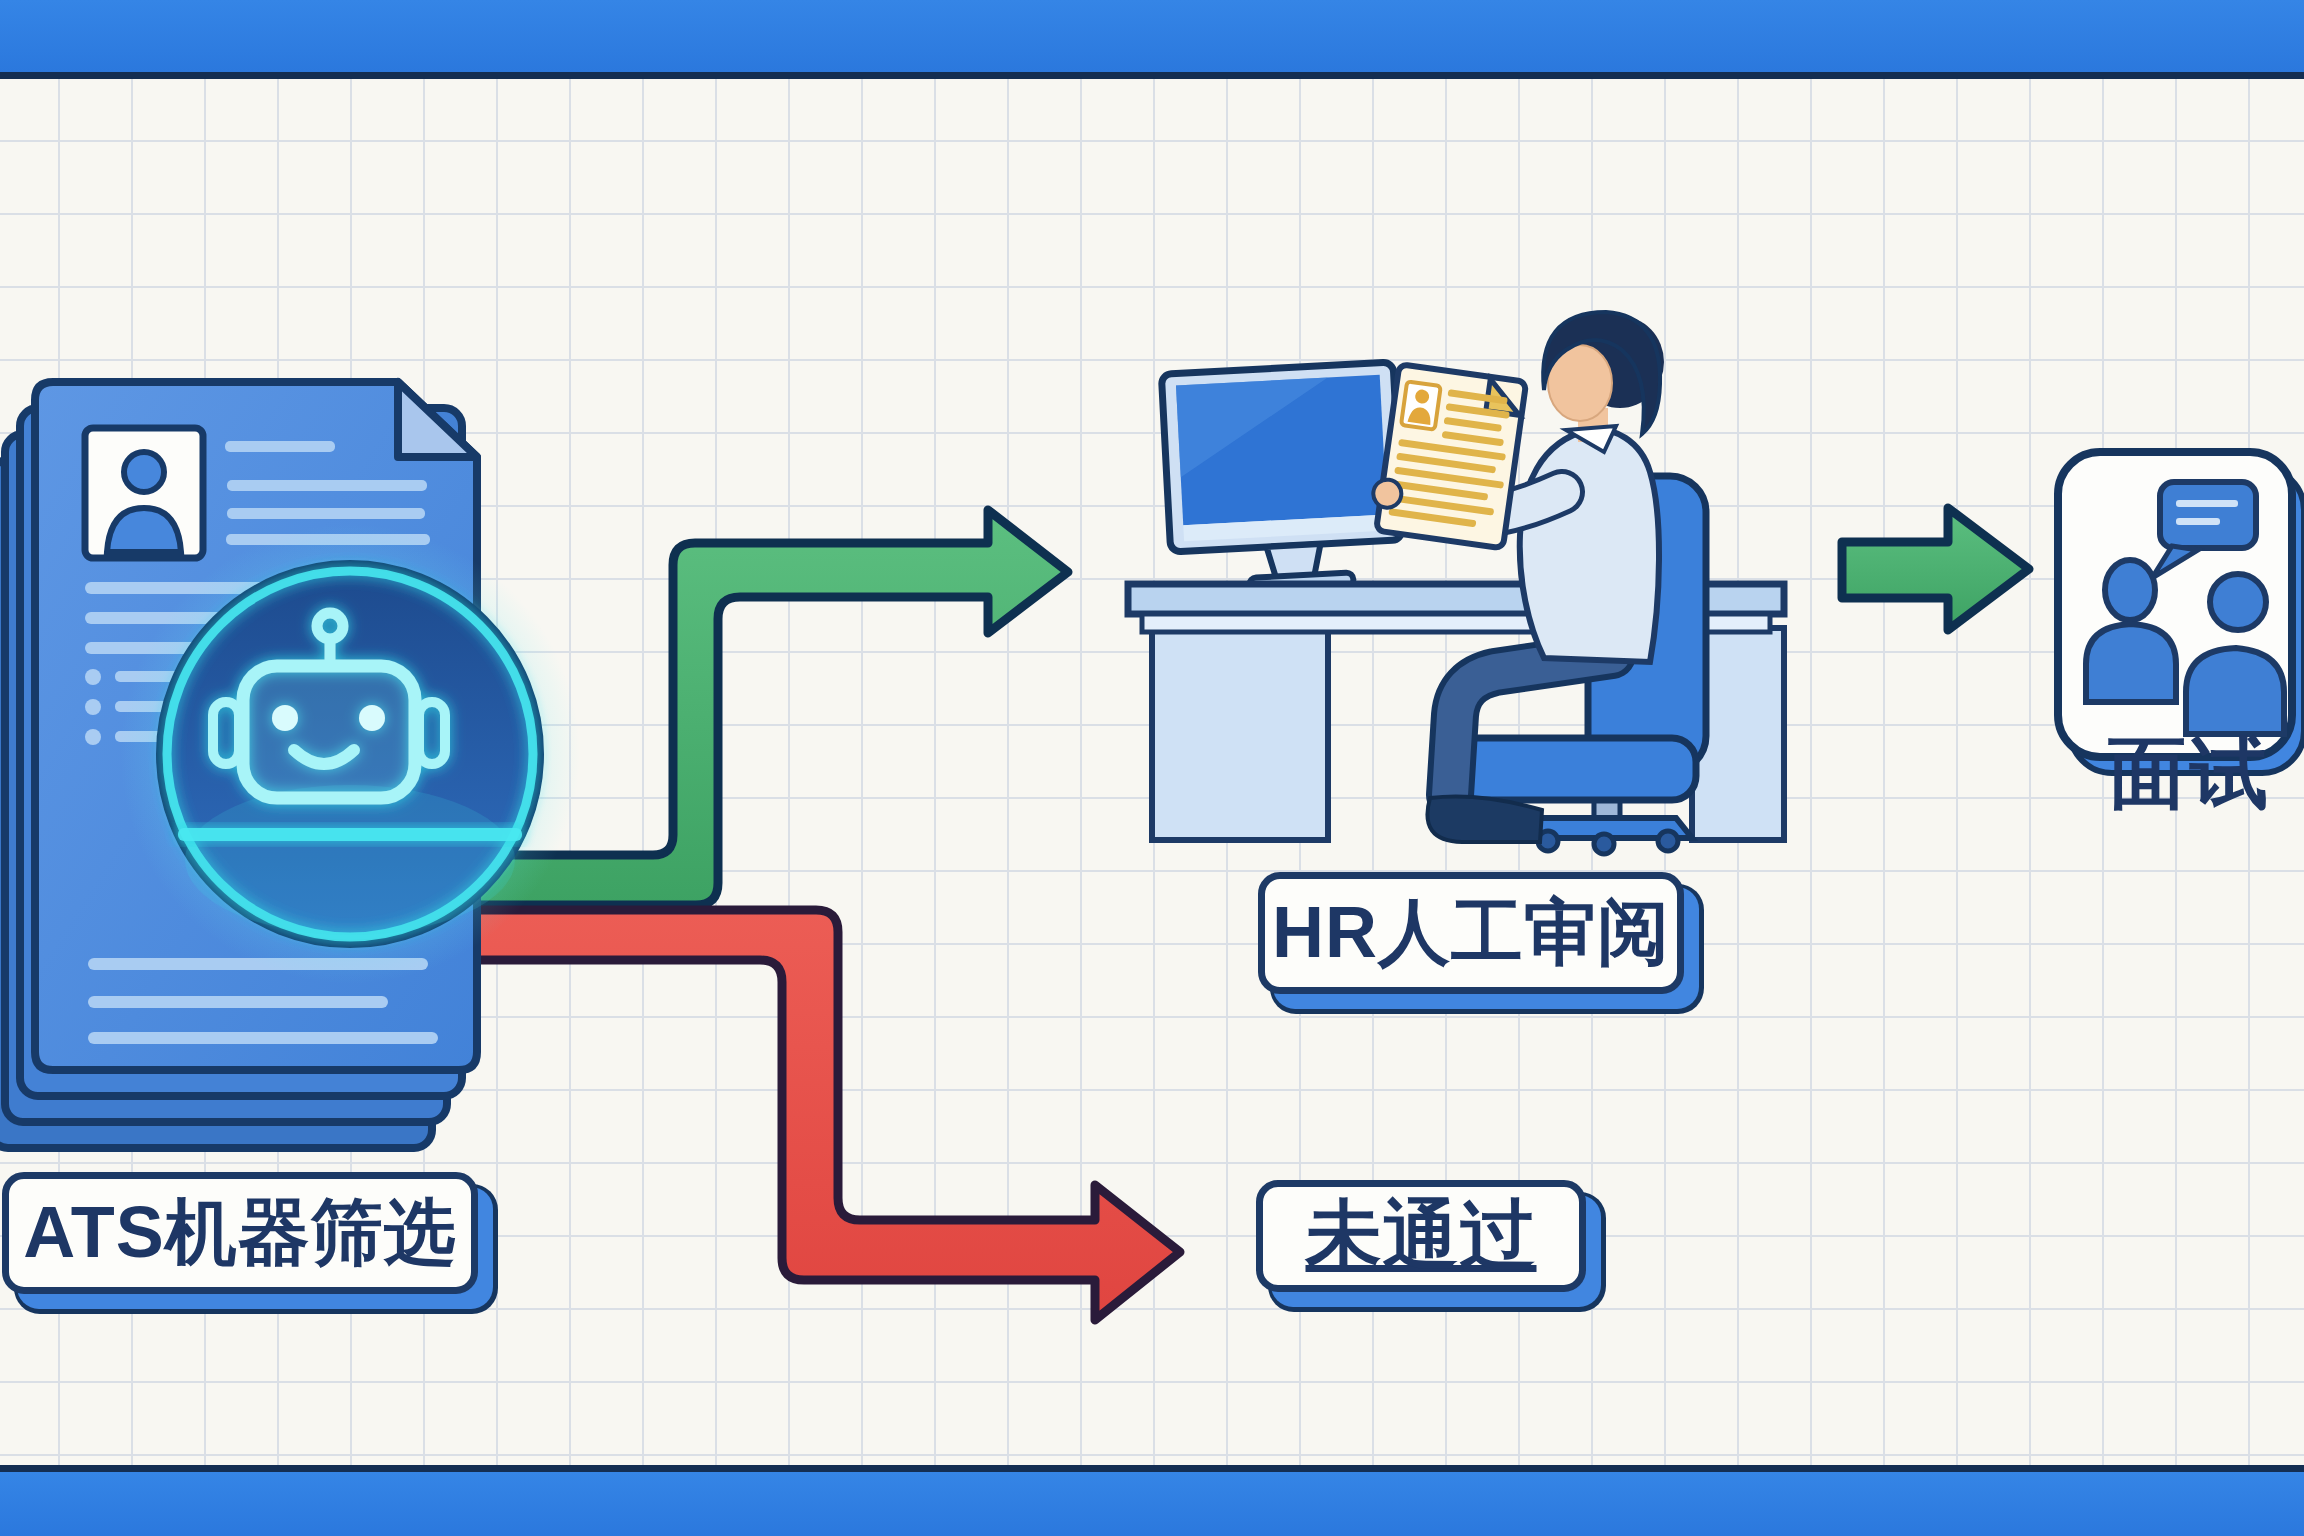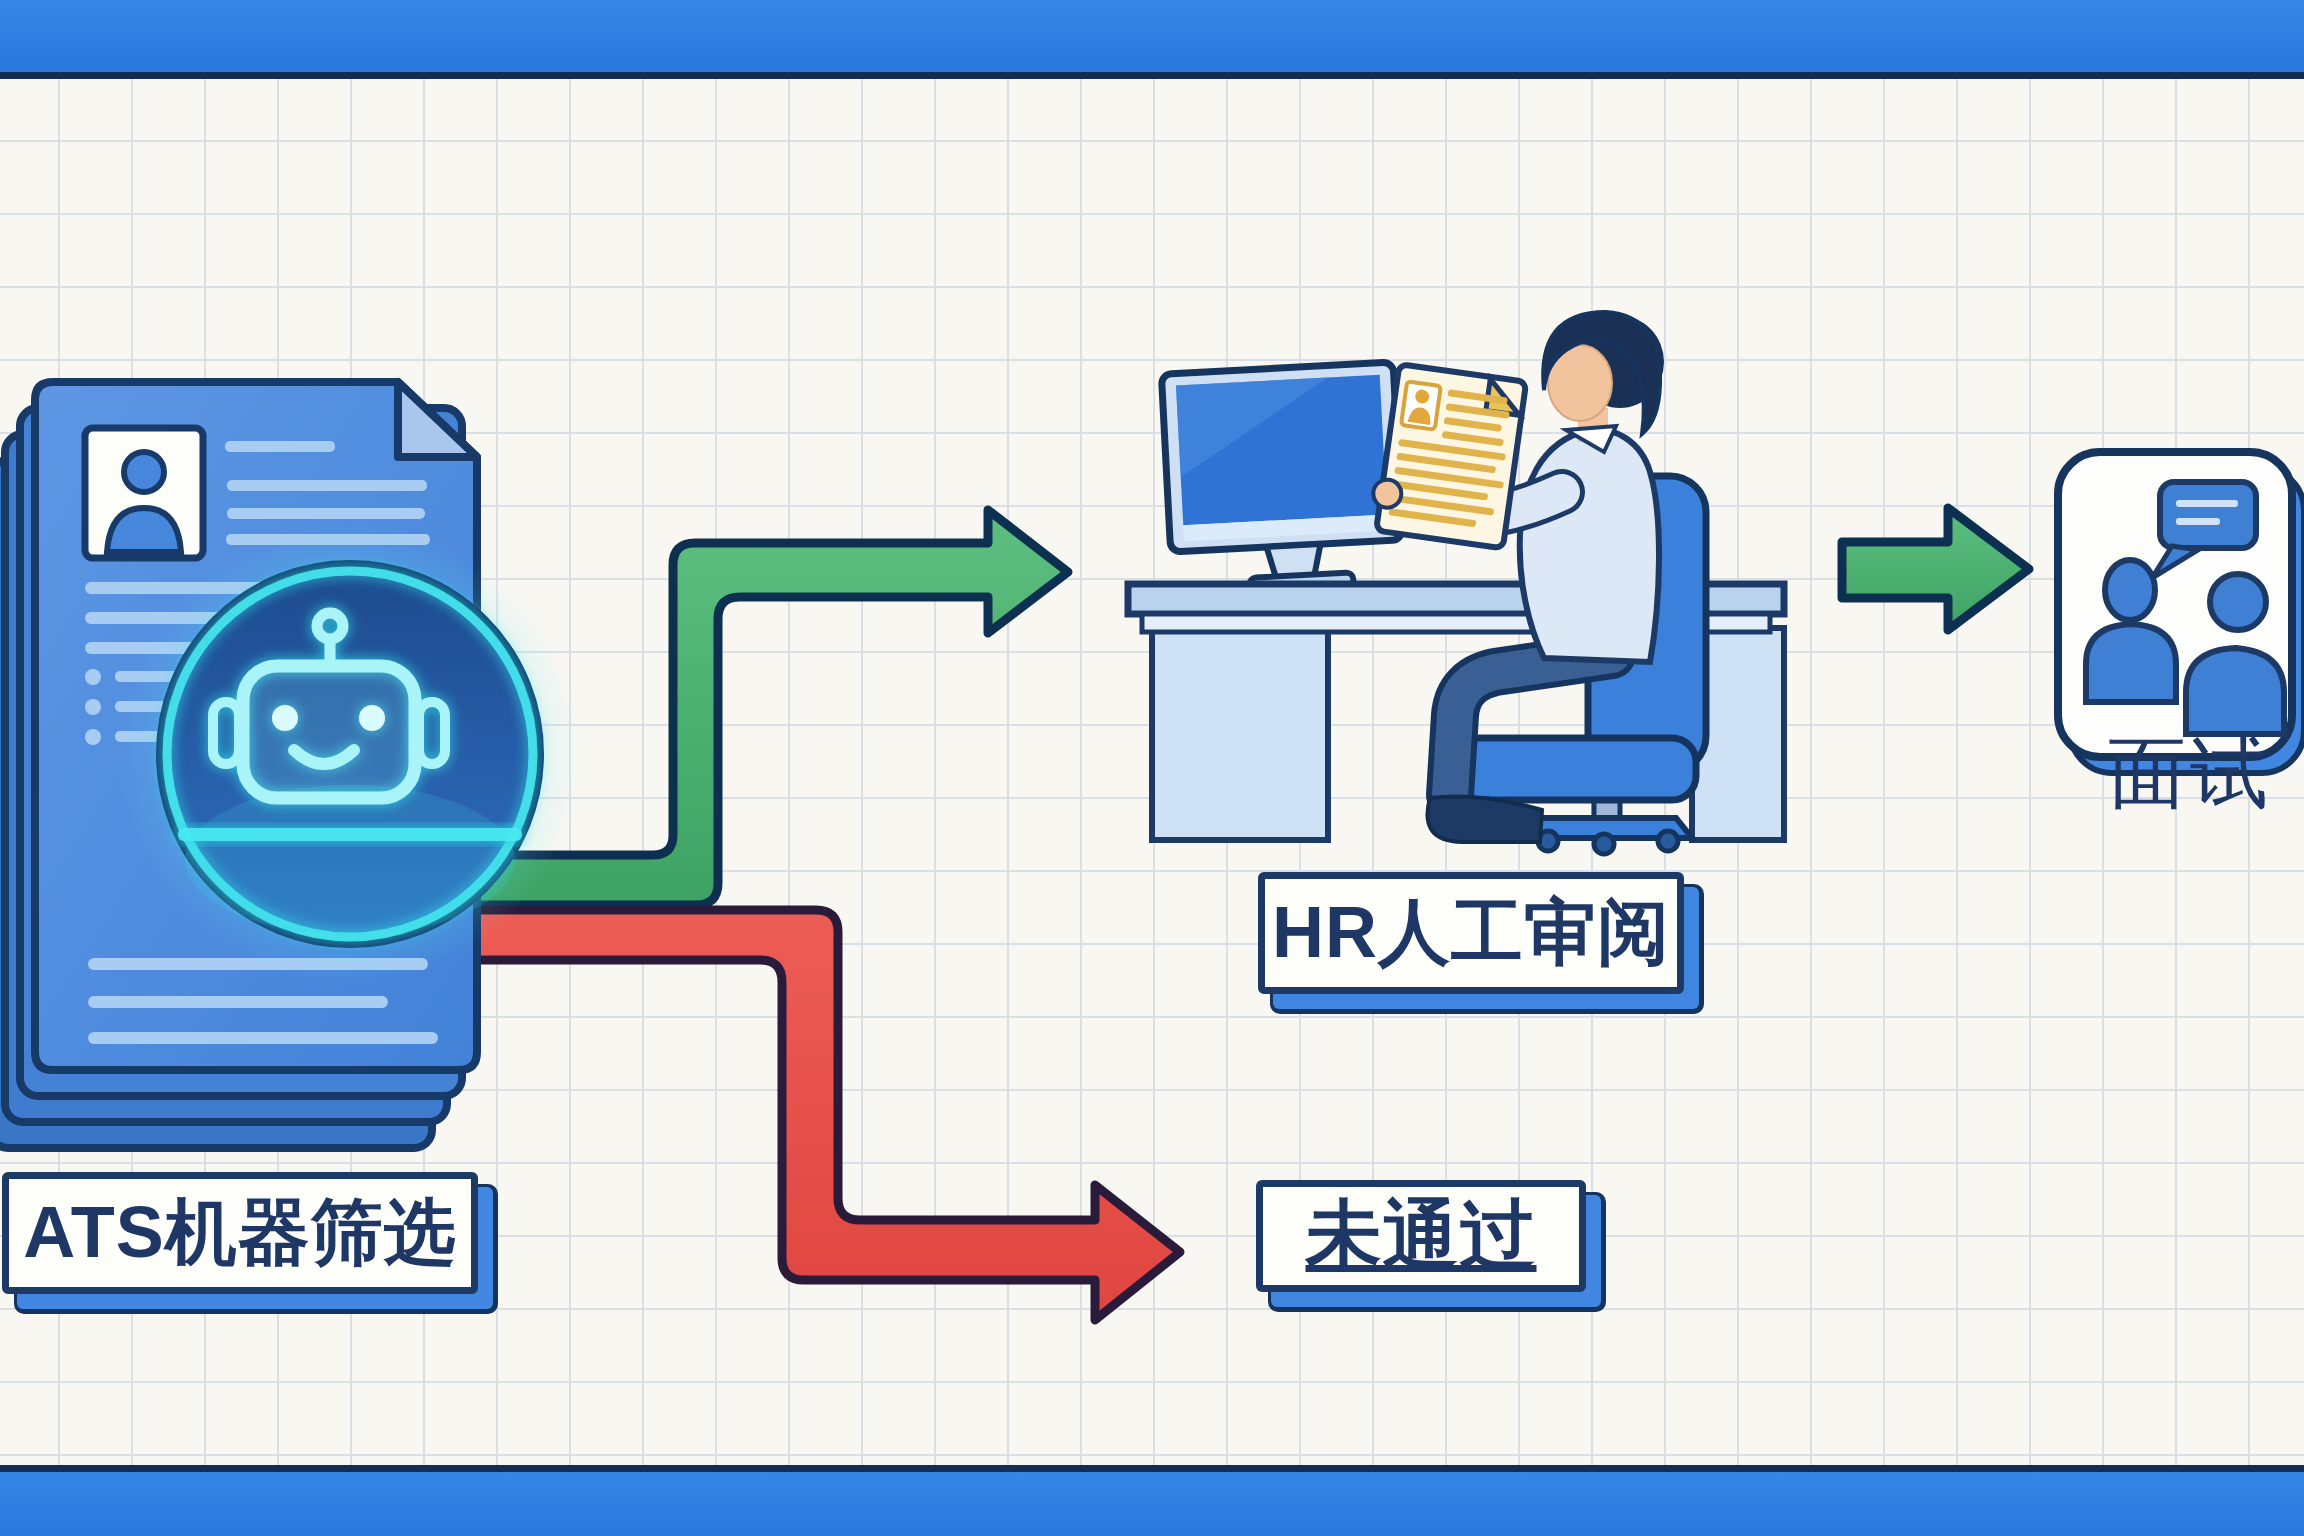--- a/index.html
+++ b/index.html
@@ -16,30 +16,30 @@
     background-size:73px 73px;
     background-position:-15px -12px;
     opacity:.75;
   }
   .bar{position:absolute;left:0;width:2304px;background:linear-gradient(#3585e6,#2b78dd);}
   .bar.top{top:0;height:79px;border-bottom:7px solid #142e52;box-sizing:border-box;}
   .bar.bottom{top:1465px;height:71px;border-top:7px solid #142e52;box-sizing:border-box;}
   svg.art{position:absolute;left:0;top:0;width:2304px;height:1536px;}
   .label{
     position:absolute;display:flex;align-items:center;justify-content:center;
-    background:#fdfdfa;border:7px solid #1d3a66;border-radius:6px;
+    background:#fdfdfa;border:7px solid #1d3a66;border-radius:22px;
     box-shadow:15px 15px 0 0 #4186e0, 16px 16px 0 4px #16355e;
     color:#1e3765;font-weight:800;letter-spacing:1px;white-space:nowrap;
   }
   #ats-label{left:2px;top:1172px;width:462px;height:108px;font-size:72px;}
   #hr-label{left:1258px;top:872px;width:412px;height:108px;font-size:72px;}
   #rejected-label{left:1256px;top:1180px;width:316px;height:98px;font-size:76px;text-decoration:underline;}
   #interview-label{
     position:absolute;left:2085px;top:722px;width:210px;text-align:center;
-    color:#1e3765;font-weight:400;font-size:78px;letter-spacing:4px;
+    color:#1e3765;font-weight:700;font-size:78px;letter-spacing:4px;
   }
 </style>
 </head>
 <body>
 
 <div class="canvas">
   <div class="grid-bg"></div>
   <div class="bar top"></div>
   <div class="bar bottom"></div>
 

